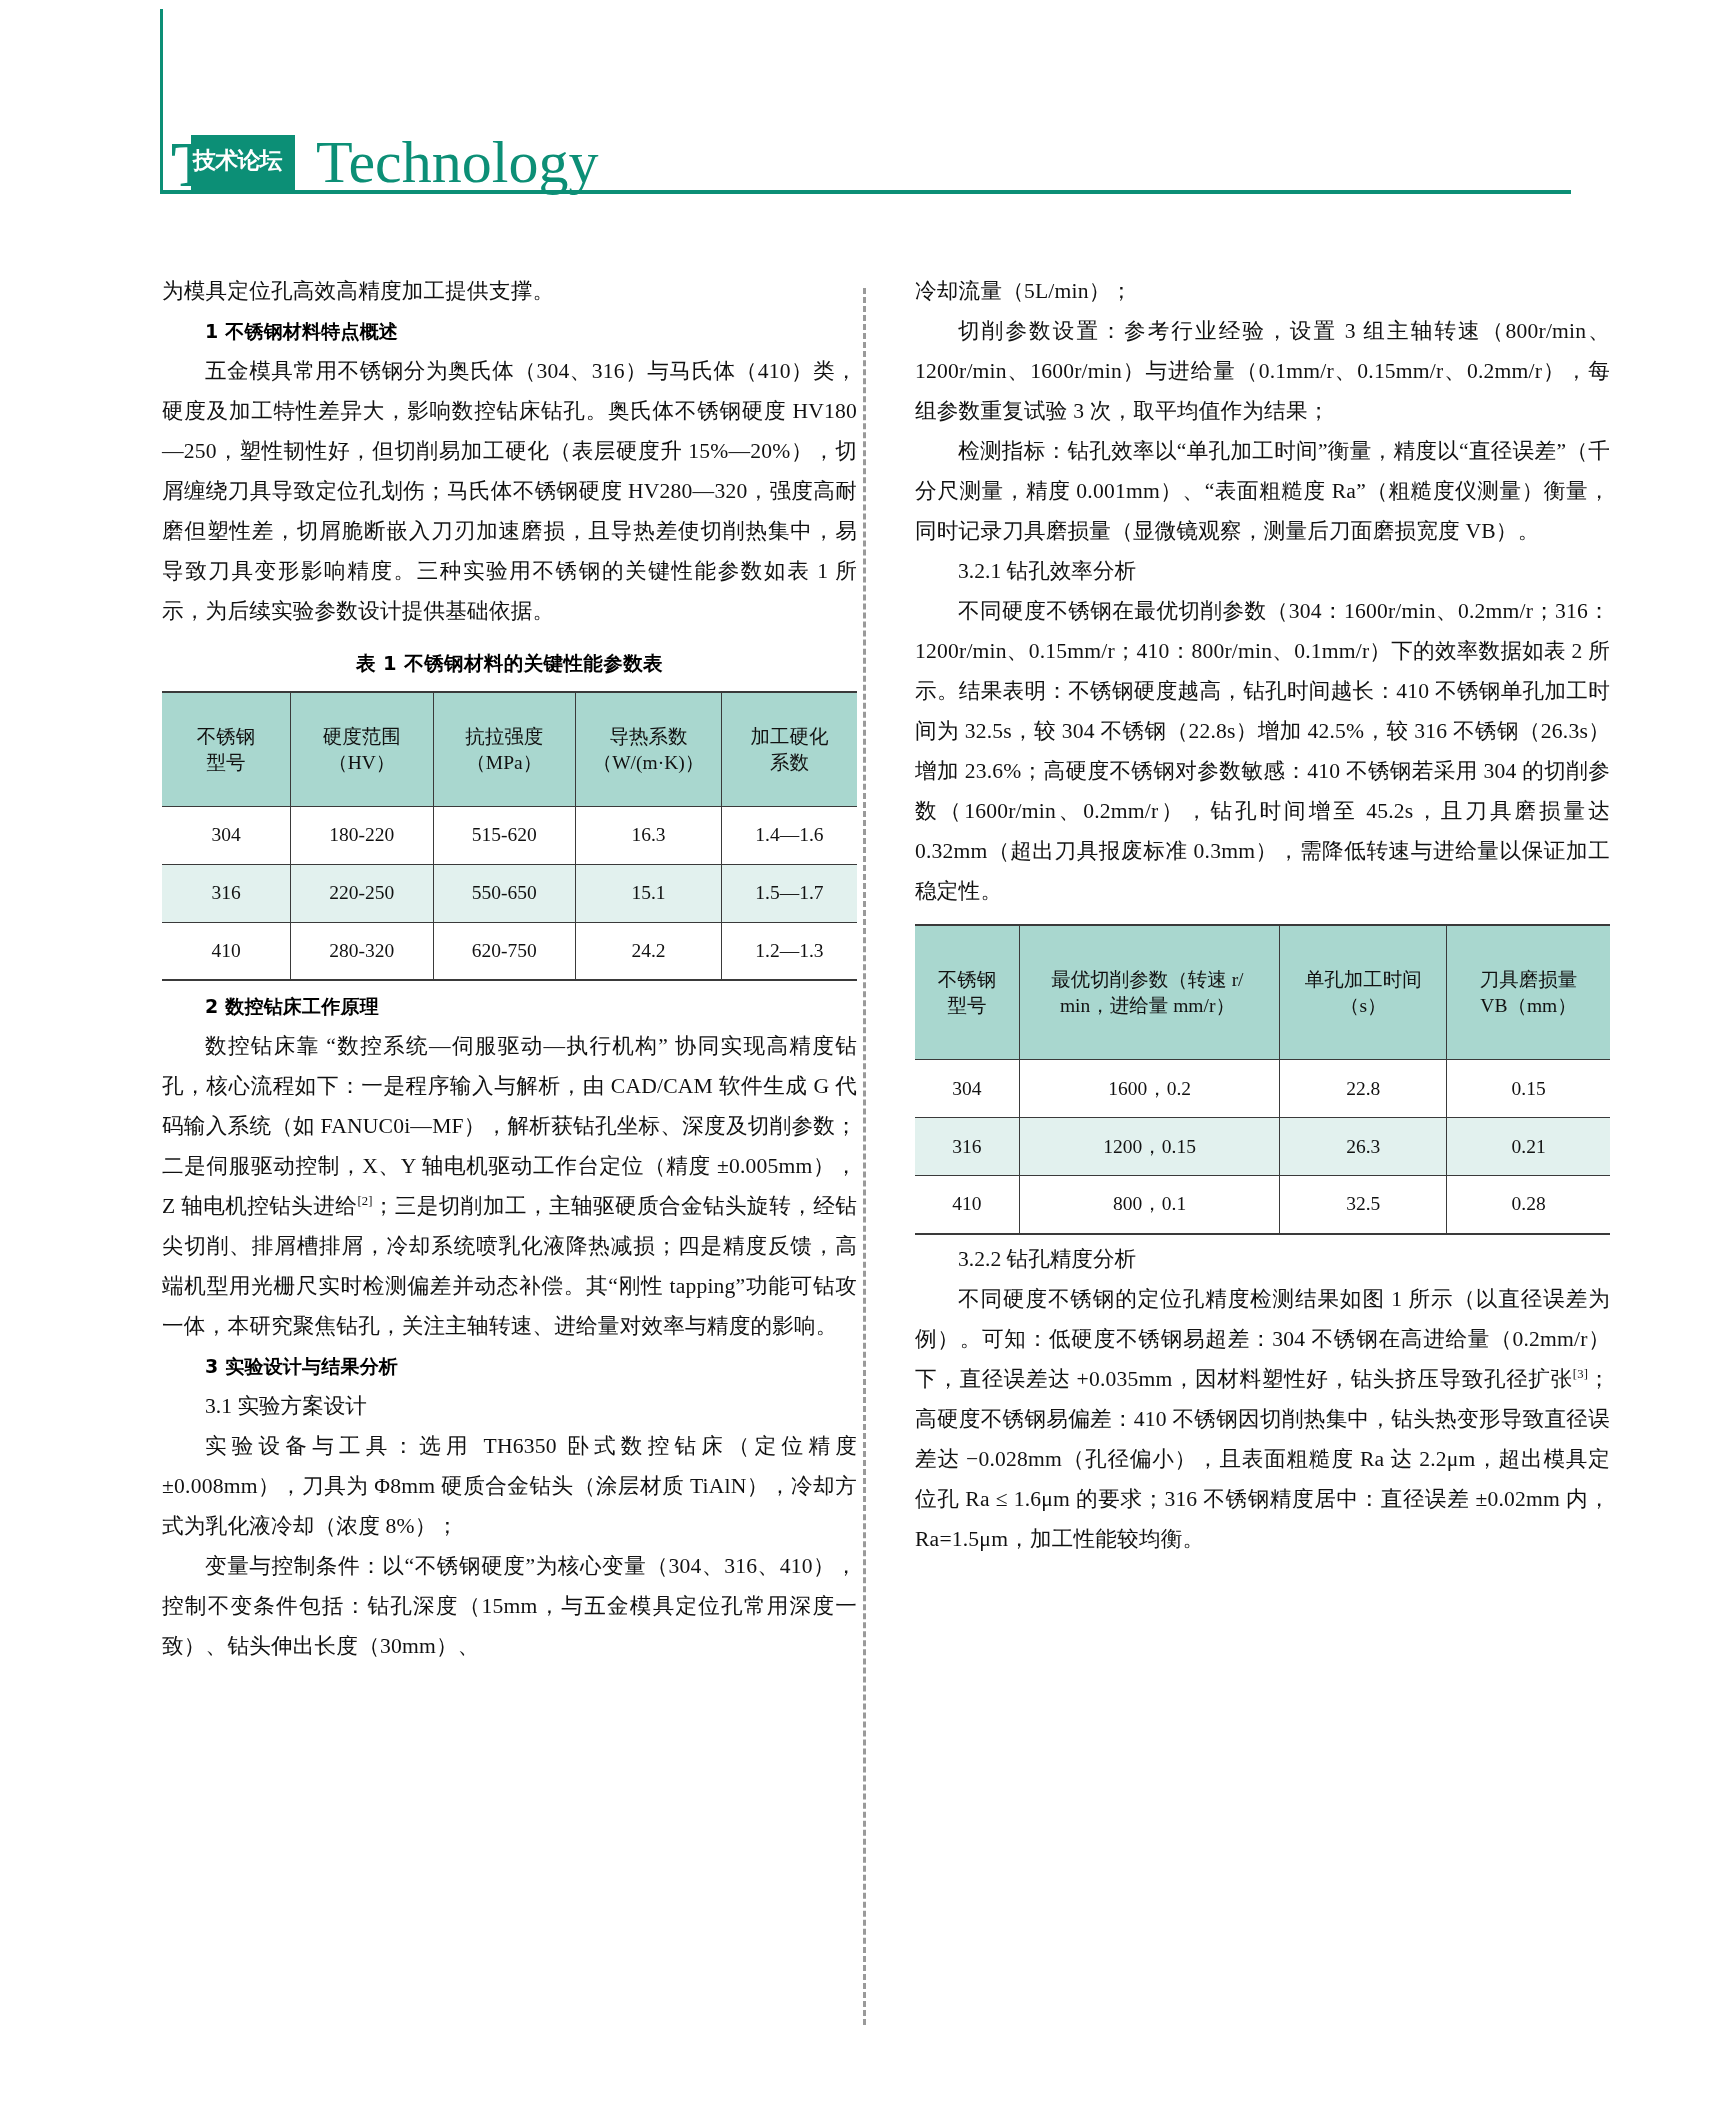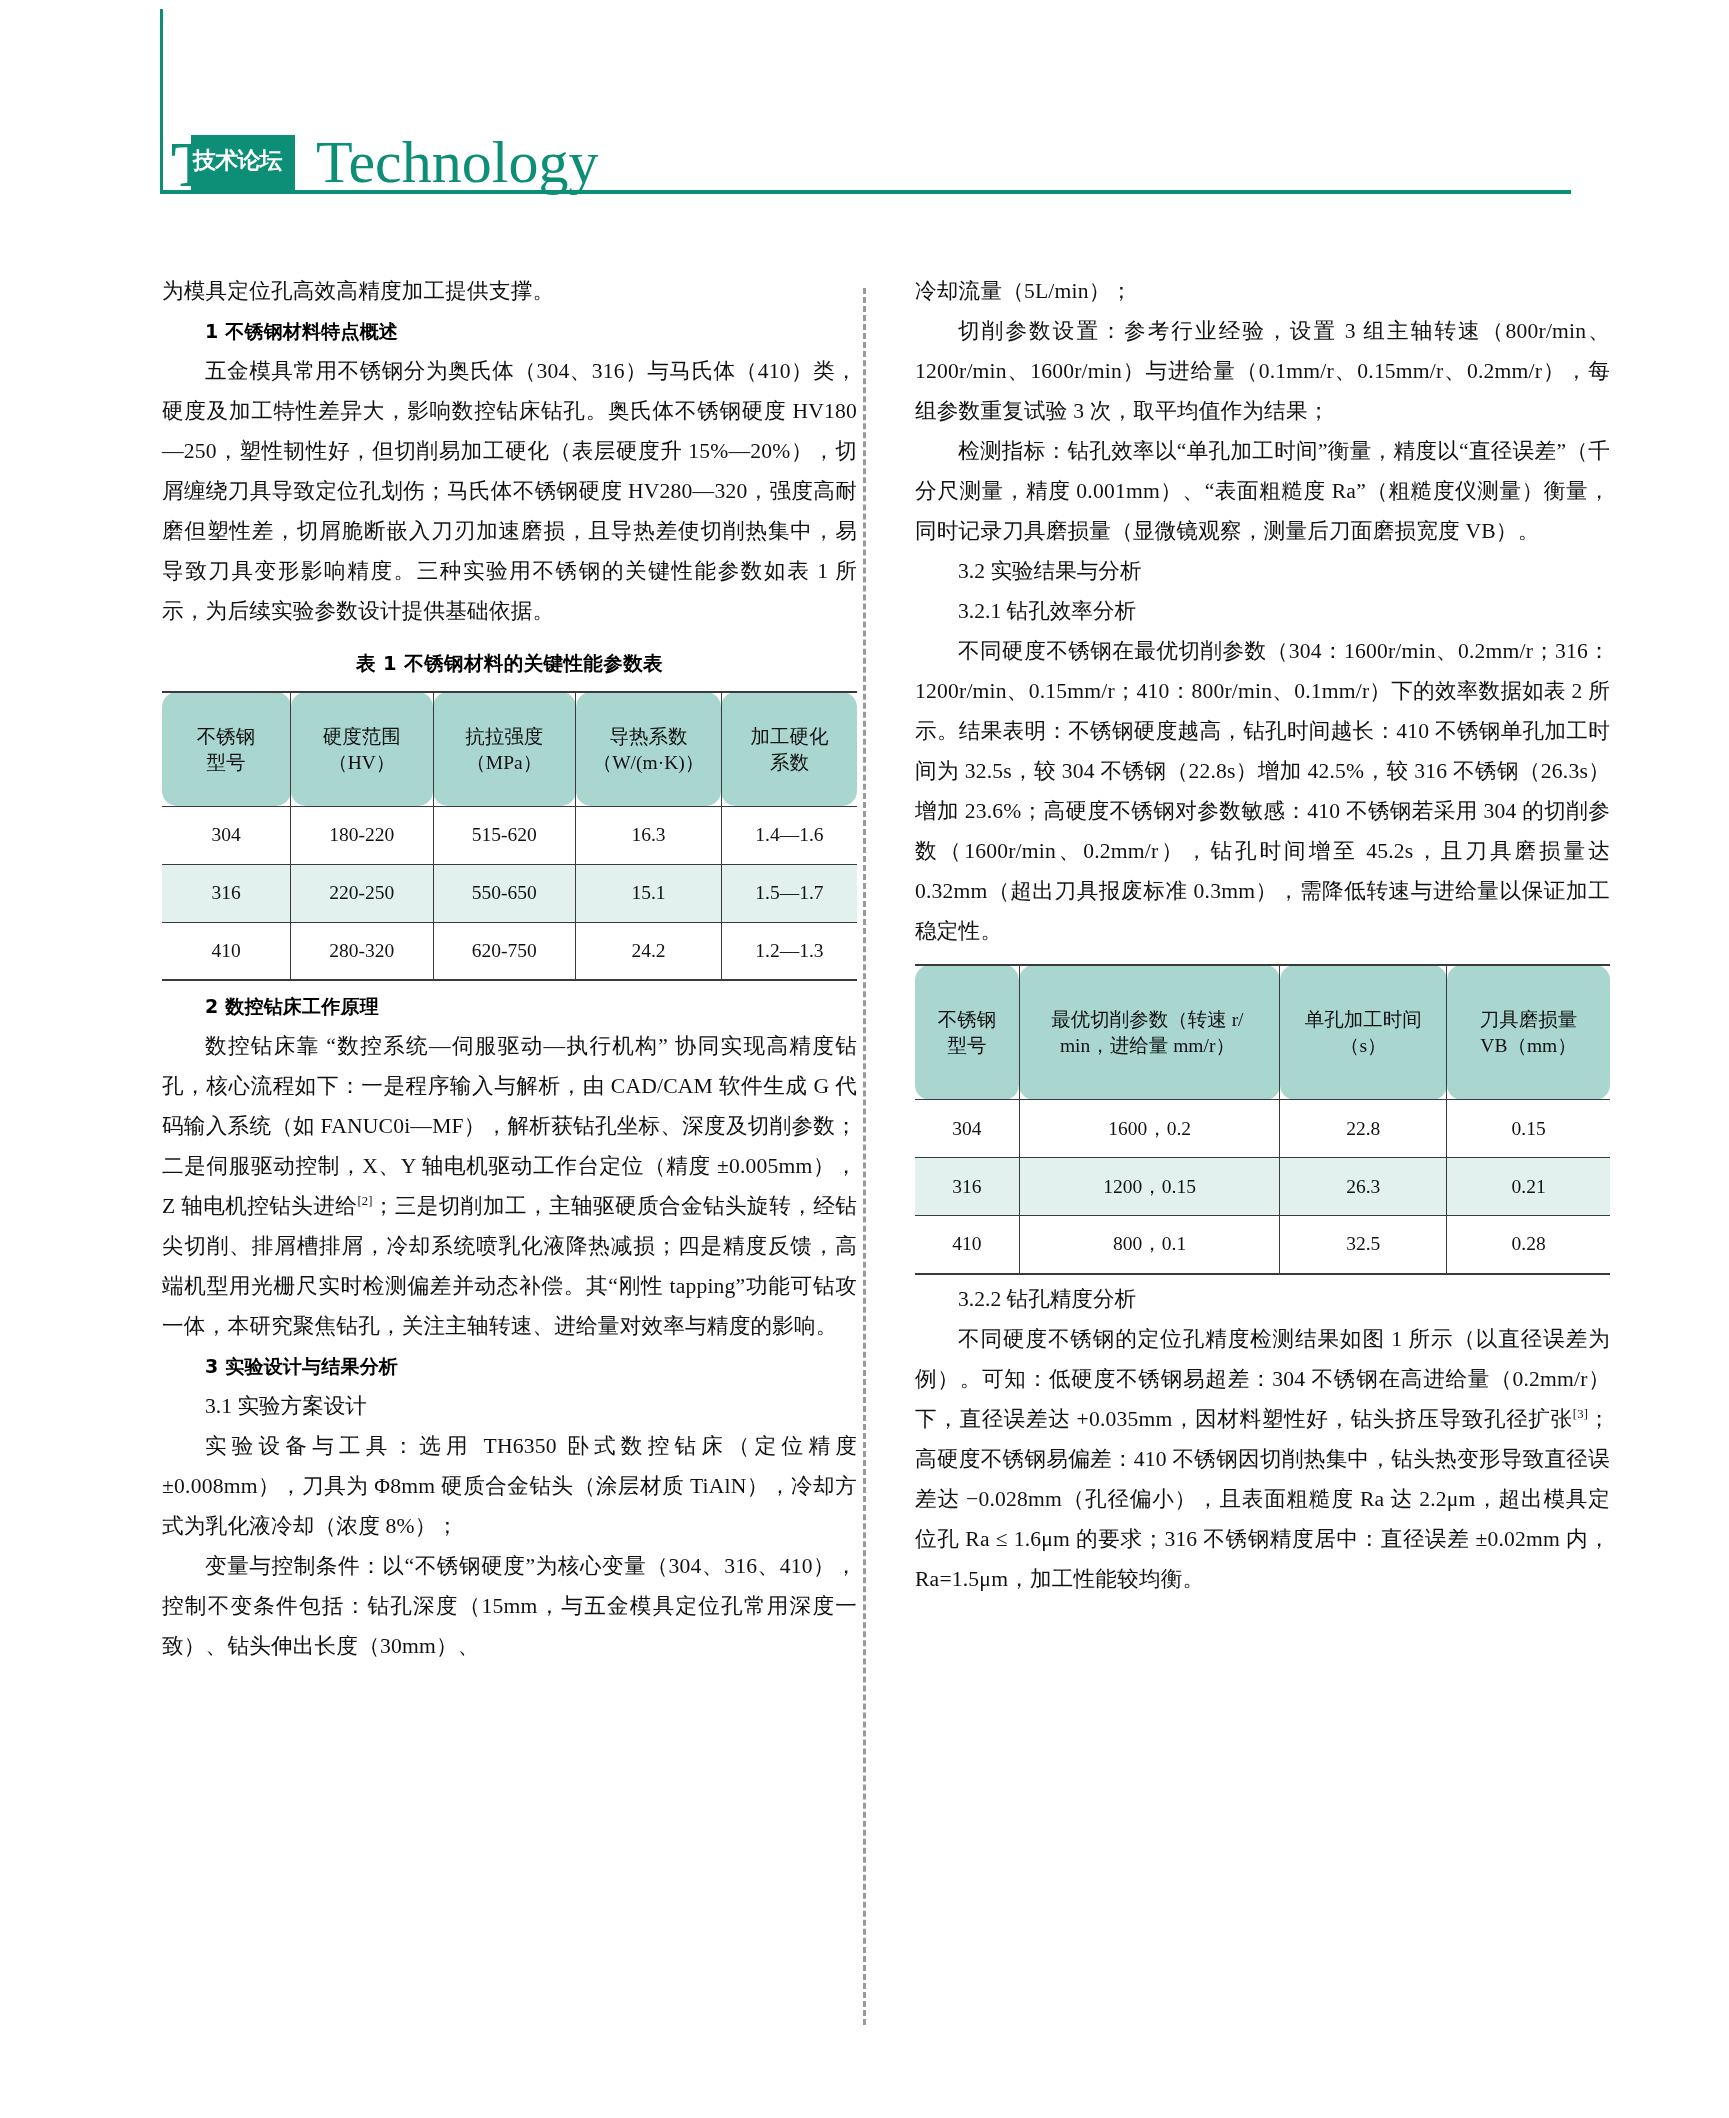--- a/index.html
+++ b/index.html
@@ -127,21 +127,20 @@
     padding:3.4px 1.7px;
     font-weight:400;
   }
   table.data th:first-child,table.data td:first-child{border-left:none;}
   table.data th:last-child,table.data td:last-child{border-right:none;}
   table.data thead th{
     background:#a9d7cf;
     border-top:2.1px solid #3a3a3a;
     border-bottom:1.7px solid #3a3a3a;
     height:106px;
-    border-radius:15px;
   }
   table.data tbody td{height:50px;border-bottom:1.3px solid #3a3a3a;}
   table.data tbody tr.alt td{background:#e2f1ee;}
   table.data tbody tr:last-child td{border-bottom:2.1px solid #3a3a3a;}
 
   
   #table-one col.c0{width:18.5%}
   #table-one col.c1{width:20.5%}
   #table-one col.c2{width:20.5%}
   #table-one col.c3{width:21%}
@@ -259,21 +258,20 @@
   </div>
 
   <div class="col col-right">
 
     <p class="body noind">冷却流量（5L/min）；</p>
 
     <p class="body">切削参数设置：参考行业经验，设置 3 组主轴转速（800r/min、1200r/min、1600r/min）与进给量（0.1mm/r、0.15mm/r、0.2mm/r），每组参数重复试验 3 次，取平均值作为结果；</p>
 
     <p class="body">检测指标：钻孔效率以“单孔加工时间”衡量，精度以“直径误差”（千分尺测量，精度 0.001mm）、“表面粗糙度 Ra”（粗糙度仪测量）衡量，同时记录刀具磨损量（显微镜观察，测量后刀面磨损宽度 VB）。</p>
 
-    <h3 class="h-sub">3.2 实验结果与分析</h3>
 
     <h3 class="h-sub">3.2.1 钻孔效率分析</h3>
 
     <p class="body">不同硬度不锈钢在最优切削参数（304：1600r/min、0.2mm/r；316：1200r/min、0.15mm/r；410：800r/min、0.1mm/r）下的效率数据如表 2 所示。结果表明：不锈钢硬度越高，钻孔时间越长：410 不锈钢单孔加工时间为 32.5s，较 304 不锈钢（22.8s）增加 42.5%，较 316 不锈钢（26.3s）增加 23.6%；高硬度不锈钢对参数敏感：410 不锈钢若采用 304 的切削参数（1600r/min、0.2mm/r），钻孔时间增至 45.2s，且刀具磨损量达 0.32mm（超出刀具报废标准 0.3mm），需降低转速与进给量以保证加工稳定性。</p>
 
     <div class="tbl-wrap">
       <table class="data" id="table-two">
         <colgroup>
             <col class="c0">
             <col class="c1">

